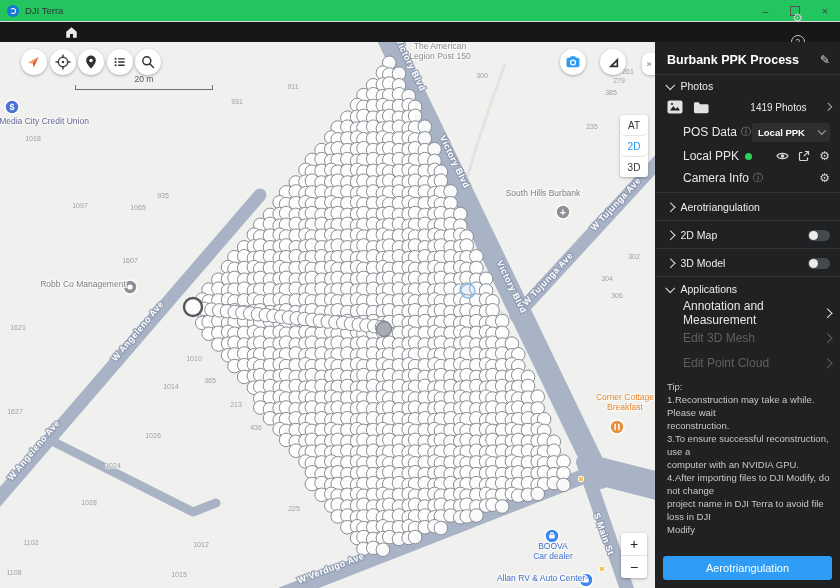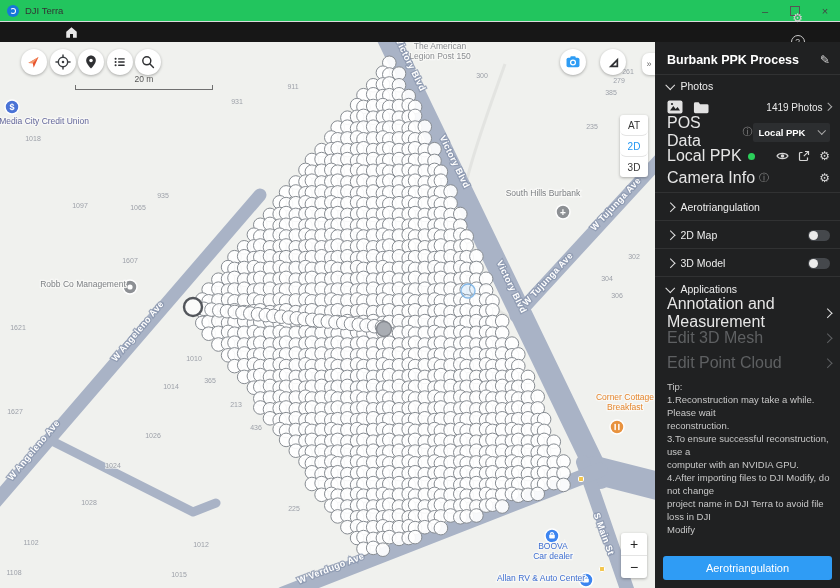--- a/index.html
+++ b/index.html
@@ -41,29 +41,29 @@
   .zoom-cell{height:22px;display:flex;align-items:center;justify-content:center;font-size:14px;color:#222;border-bottom:1px solid #e4e4e4;cursor:pointer;}
   .zoom-cell:last-child{border-bottom:none;}
   .collapse-tab{position:absolute;left:642px;top:11px;width:14px;height:22px;background:#fff;border-radius:7px 0 0 7px;box-shadow:0 1px 3px rgba(0,0,0,.25);display:flex;align-items:center;justify-content:center;font-size:9px;color:#666;cursor:pointer;}
   
   .sidebar{position:absolute;left:655px;top:42px;width:185px;height:546px;background:#202122;}
   .side-row{position:absolute;left:12px;right:10px;display:flex;align-items:center;}
   .side-hr{position:absolute;left:0;right:0;height:0;border-top:1px solid #313233;}
   .proj-title{font-size:12.5px;font-weight:bold;color:#fff;flex:1;}
   .pencil{color:#dadada;font-size:12px;cursor:pointer;}
   .sec-label{font-size:10.5px;color:#ededed;margin-left:7px;}
-  .row-label{font-size:16px;color:#e6e6e6;}
+  .row-label{font-size:12px;color:#e6e6e6;margin-left:16px;}
   .row-label.dis{color:#5e6062;}
   .chev{display:inline-block;width:5.5px;height:5.5px;border-right:1.5px solid #e3e3e3;border-bottom:1.5px solid #e3e3e3;}
   .chev.down{transform:rotate(45deg) translate(-1px,-1px);}
   .chev.right{transform:rotate(-45deg);}
   .chev.sm{width:4.5px;height:4.5px;border-color:#a8a8a8;}
   .chev.dis{border-color:#5e6062;}
   .info-i{color:#8f8f8f;font-size:10px;margin-left:4px;}
-  .photos-count{margin-left:auto;font-size:10px;color:#eaeaea;display:flex;align-items:center;gap:2px;cursor:pointer;}
+  .photos-count{margin-left:auto;font-size:10px;color:#eaeaea;display:flex;align-items:center;gap:18px;cursor:pointer;}
   .dropdown{margin-left:auto;width:78px;height:19px;background:#2c2e30;border-radius:2px;display:flex;align-items:center;padding:0 6px;box-sizing:border-box;cursor:pointer;}
   .dropdown .val{font-size:9.5px;font-weight:bold;color:#fff;flex:1;}
   .green-dot{width:7px;height:7px;border-radius:50%;background:#2bcf5a;margin-left:6px;}
   .icon-group{margin-left:auto;display:flex;align-items:center;gap:9px;}
   .sicone{cursor:pointer;display:flex;}
   .gear-sm{color:#d6d6d6;font-size:12px;cursor:pointer;}
   .toggle{margin-left:auto;width:22px;height:11px;border-radius:6px;background:#45484c;position:relative;cursor:pointer;}
   .toggle .knob{position:absolute;left:1px;top:1px;width:9px;height:9px;border-radius:50%;background:#ececec;}
   .app-row{cursor:pointer;}
   .tipbox{position:absolute;left:12px;right:9px;top:338px;font-size:9.5px;line-height:13px;color:#c8c8c8;}

